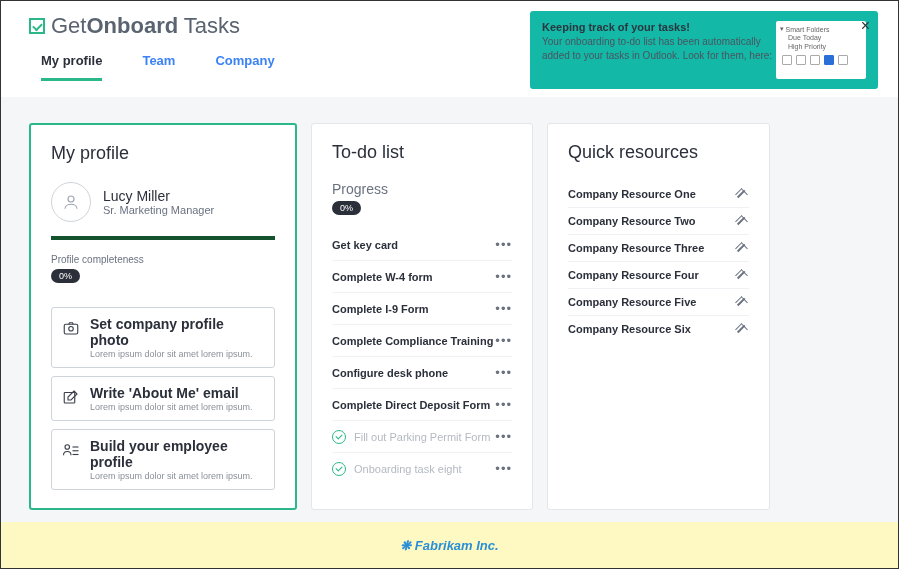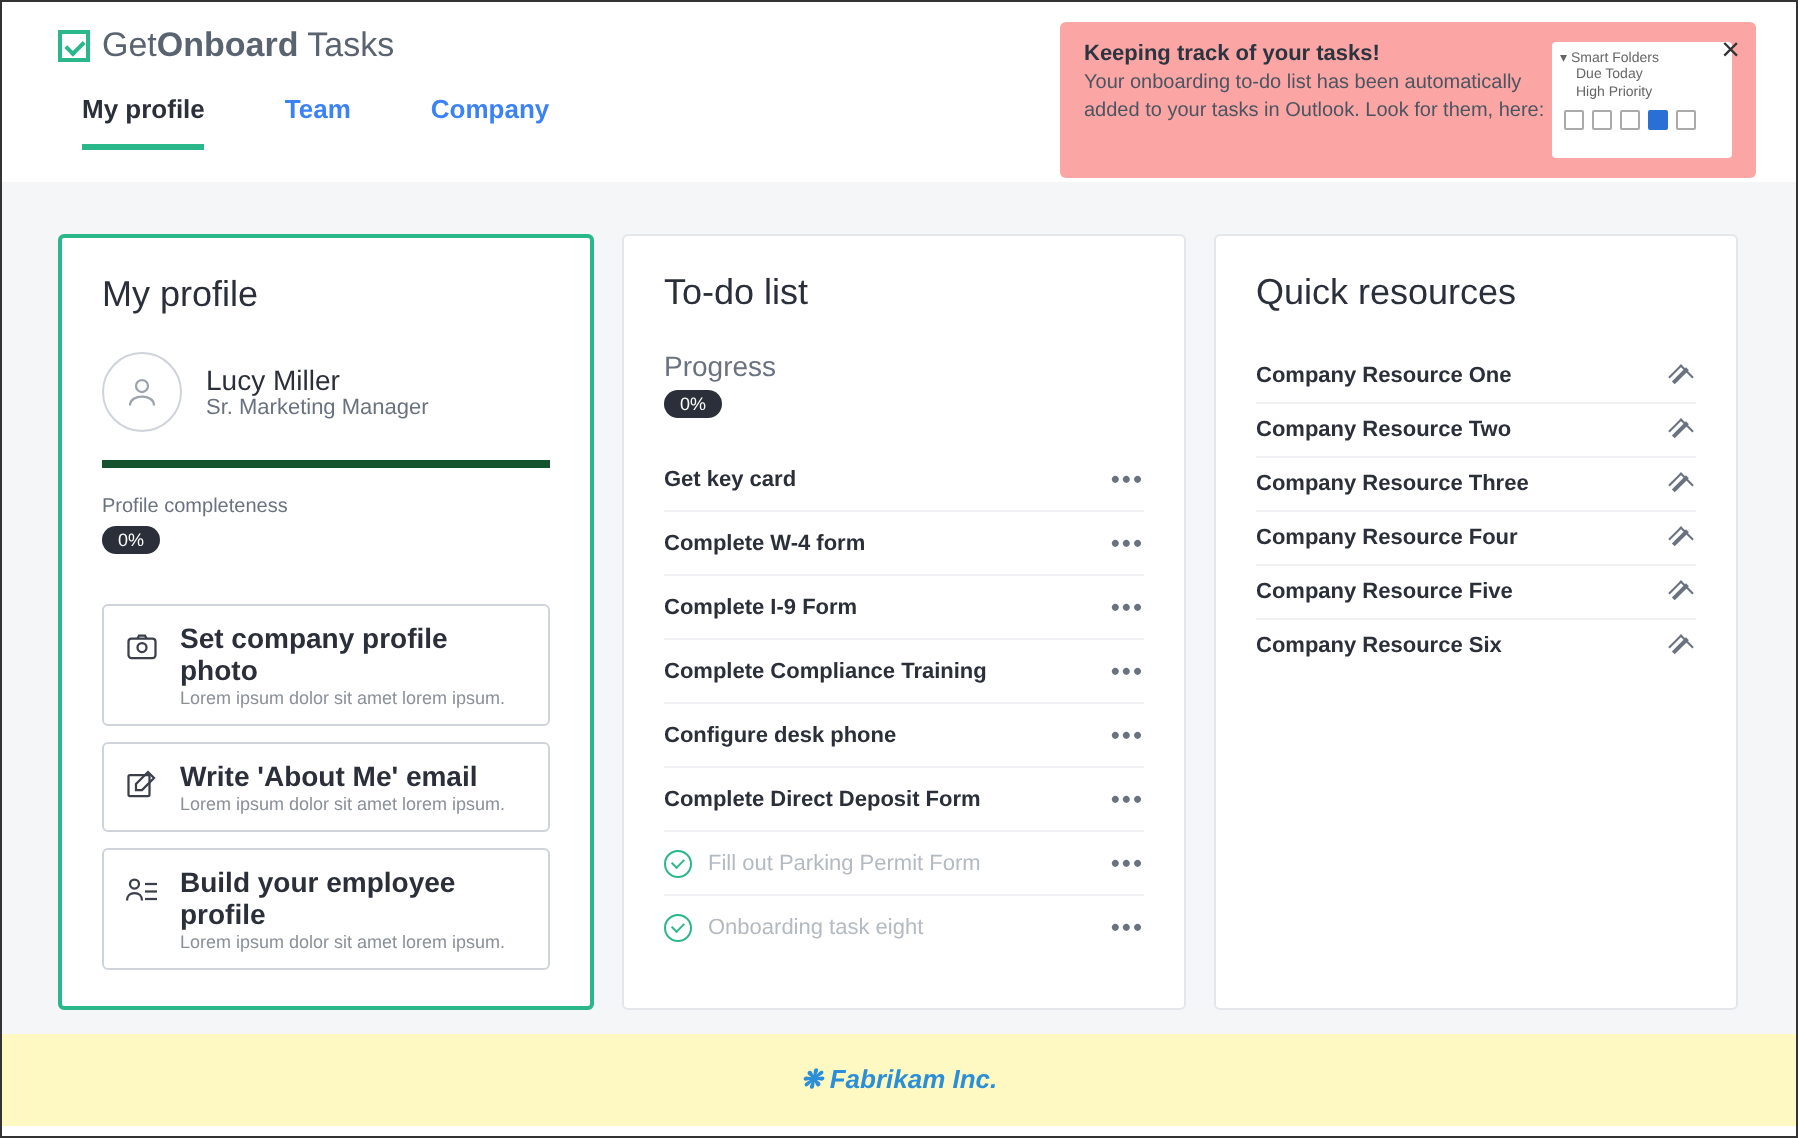--- a/index.html
+++ b/index.html
@@ -2,42 +2,42 @@
 <html><head>
 <meta charset="utf-8">
 <style>
 * { box-sizing: border-box; margin: 0; padding: 0; }
 body { font-family: -apple-system, BlinkMacSystemFont, 'Segoe UI', Arial, sans-serif; background: #f5f6f8; width: 899px; height: 569px; overflow: hidden; }
 .app { background: #fff; border: 1px solid #333; width: 899px; height: 569px; position: relative; }
 .header { display: flex; align-items: center; padding: 12px 28px 0; position: relative; }
 .logo { display: flex; align-items: center; gap: 6px; }
 .logo-icon { width: 16px; height: 16px; border: 2px solid #2ab88a; position: relative; }
 .logo-icon::after { content: ''; position: absolute; left: 2px; top: 3px; width: 7px; height: 4px; border-left: 2px solid #2ab88a; border-bottom: 2px solid #2ab88a; transform: rotate(-45deg); }
-.logo-text { font-size: 17px; color: #5a6470; }
+.logo-text { font-size: 22px; color: #5a6470; }
 .logo-text .light { font-weight: 300; }
 .logo-text .bold { font-weight: 600; }
 .tabs { display: flex; gap: 40px; padding: 8px 28px 0; margin-left: 12px; }
 .tab { padding: 6px 0 10px; font-size: 13px; font-weight: 600; color: #3b82f6; cursor: pointer; border-bottom: 3px solid transparent; }
 .tab.active { color: #2a2f3a; border-bottom-color: #2ab88a; }
-.banner { position: absolute; right: 20px; top: 10px; width: 348px; background: #fca5a5; border-radius: 3px; padding: 10px 12px; display: flex; }
+.banner { position: absolute; right: 20px; top: 10px; width: 348px; background: #14b8a6; border-radius: 3px; padding: 10px 12px; display: flex; }
 .banner-text { flex: 1; }
 .banner-title { font-size: 11px; font-weight: 700; color: #2a3540; }
 .banner-sub { font-size: 10px; color: #4a5560; line-height: 1.35; margin-top: 2px; }
 .banner-img { width: 90px; height: 58px; background: #fff; border-radius: 2px; padding: 4px; font-size: 7px; color: #666; }
 .banner-img-title { font-size: 7px; color: #666; display: flex; align-items: center; gap: 2px; }
 .banner-img-row { padding: 1px 0 1px 8px; }
 .banner-icons { display: flex; gap: 4px; margin-top: 4px; padding-left: 2px; }
 .banner-mini { width: 10px; height: 10px; border: 1px solid #aaa; border-radius: 1px; }
 .banner-mini.filled { background: #2a6fd6; border-color: #2a6fd6; }
 .banner-close { position: absolute; right: 8px; top: 6px; font-size: 16px; color: #333; cursor: pointer; }
 .content { display: flex; gap: 14px; padding: 26px 28px 12px; background: #f5f6f8; margin-top: 16px; }
 .card { background: #fff; border: 1px solid #e3e6ea; border-radius: 3px; padding: 18px 20px; }
 .card.profile { width: 268px; border: 2px solid #2ab88a; }
-.card.todo { width: 282px; }
-.card.resources { width: 262px; }
+.card.todo { width: 222px; }
+.card.resources { width: 223px; }
 .card-title { font-size: 18px; font-weight: 500; color: #2a2f3a; margin-bottom: 18px; }
 .person { display: flex; align-items: center; gap: 12px; padding-bottom: 14px; border-bottom: 4px solid #14532d; }
 .avatar { width: 40px; height: 40px; border: 1px solid #cfd4da; border-radius: 50%; display: flex; align-items: center; justify-content: center; }
 .avatar svg { width: 18px; height: 18px; stroke: #9ca3ad; fill: none; stroke-width: 1.5; }
 .person-name { font-size: 14px; color: #2a2f3a; font-weight: 500; }
 .person-role { font-size: 11px; color: #6a7280; }
 .block-label { font-size: 10px; color: #6a7280; margin-top: 14px; }
 .badge { display: inline-block; background: #2a2f3a; color: #fff; font-size: 9px; padding: 2px 8px; border-radius: 9px; margin-top: 4px; }
 .actions { margin-top: 24px; display: flex; flex-direction: column; gap: 8px; }
 .action { border: 1px solid #cfd4da; border-radius: 3px; padding: 8px 10px; display: flex; gap: 10px; align-items: flex-start; cursor: pointer; }

